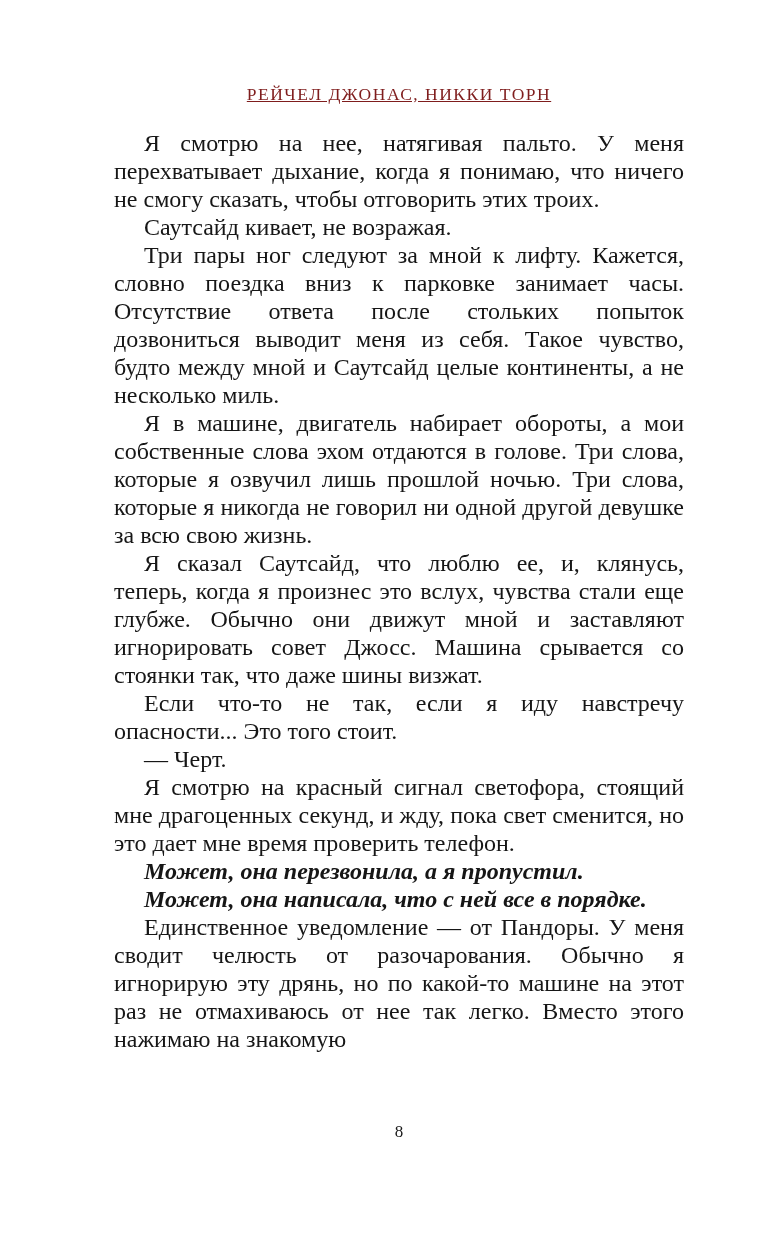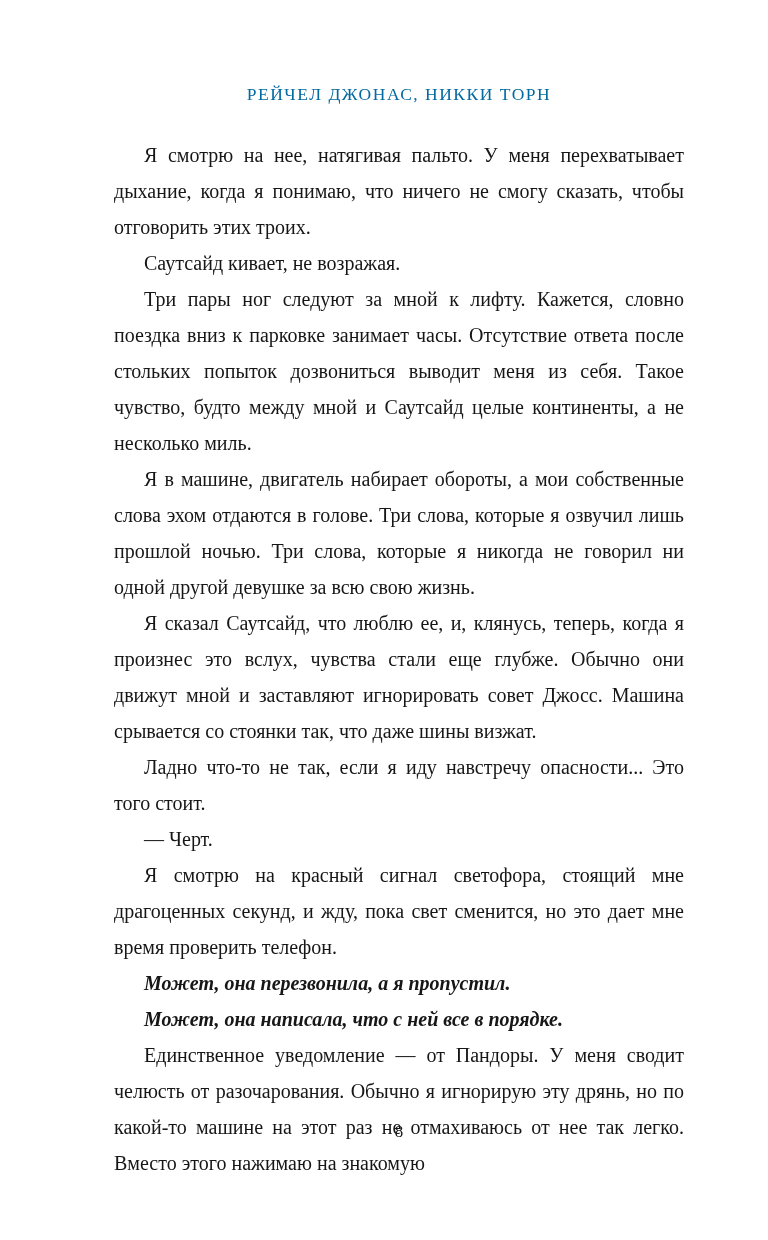--- a/index.html
+++ b/index.html
@@ -21,27 +21,28 @@
     position: absolute;
     top: 0;
     left: 114px;
     width: 570px;
   }
   .running-head {
     margin-top: 84px;
     text-align: center;
     font-size: 17.5px;
     letter-spacing: 1.5px;
-    color: #0369a1;
+    color: #7f1d1d;
     white-space: nowrap;
+    text-decoration: underline;
   }
   .body-text {
-    margin-top: 32px;
-    font-size: 20px;
-    line-height: 36px;
+    margin-top: 24px;
+    font-size: 24px;
+    line-height: 28px;
     text-align: justify;
   }
   .body-text p {
     margin: 0;
     padding: 0;
     text-indent: 30px;
   }
   .body-text p.italic {
     font-style: italic;
     font-weight: bold;
@@ -62,21 +63,21 @@
 <div class="book-page">
   <div class="page-inner">
     <div class="running-head">РЕЙЧЕЛ ДЖОНАС, НИККИ ТОРН</div>
 
     <div class="body-text">
       <p>Я смотрю на нее, натягивая пальто. У меня перехватывает дыхание, когда я понимаю, что ничего не смогу сказать, чтобы отговорить этих троих.</p>
       <p>Саутсайд кивает, не возражая.</p>
       <p>Три пары ног следуют за мной к лифту. Кажется, словно поездка вниз к парковке занимает часы. Отсутствие ответа после стольких попыток дозвониться выводит меня из себя. Такое чувство, будто между мной и Саутсайд целые континенты, а не несколько миль.</p>
       <p>Я в машине, двигатель набирает обороты, а мои собственные слова эхом отдаются в голове. Три слова, которые я озвучил лишь прошлой ночью. Три слова, которые я никогда не говорил ни одной другой девушке за всю свою жизнь.</p>
       <p>Я сказал Саутсайд, что люблю ее, и, клянусь, теперь, когда я произнес это вслух, чувства стали еще глубже. Обычно они движут мной и заставляют игнорировать совет Джосс. Машина срывается со стоянки так, что даже шины визжат.</p>
-      <p>Ладно что-то не так, если я иду навстречу опасности... Это того стоит.</p>
+      <p>Если что-то не так, если я иду навстречу опасности... Это того стоит.</p>
       <p>— Черт.</p>
       <p>Я смотрю на красный сигнал светофора, стоящий мне драгоценных секунд, и жду, пока свет сменится, но это дает мне время проверить телефон.</p>
       <p class="italic">Может, она перезвонила, а я пропустил.</p>
       <p class="italic">Может, она написала, что с ней все в порядке.</p>
       <p>Единственное уведомление — от Пандоры. У меня сводит челюсть от разочарования. Обычно я игнорирую эту дрянь, но по какой-то машине на этот раз не отмахиваюсь от нее так легко. Вместо этого нажимаю на знакомую</p>
     </div>
   </div>
 
   <div class="page-number">8</div>
 </div>

